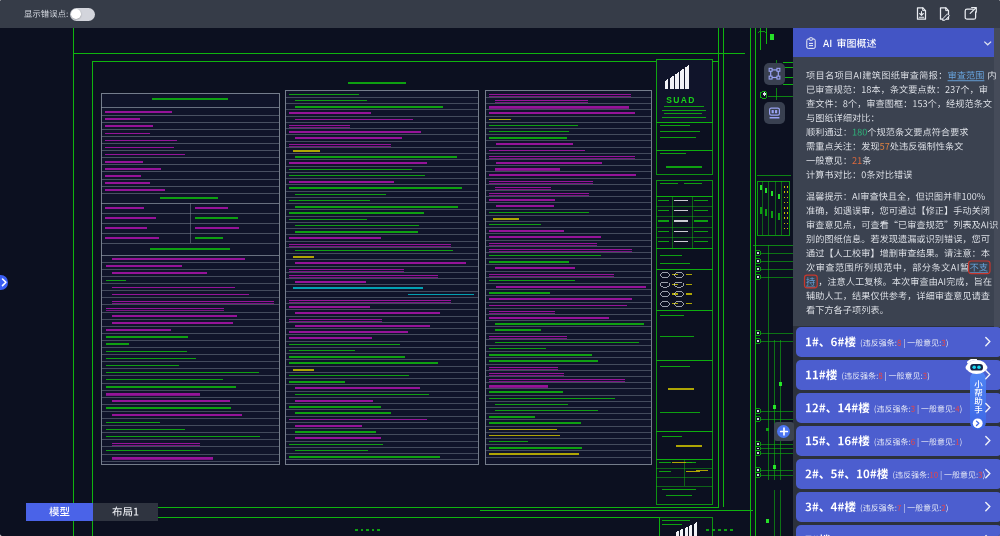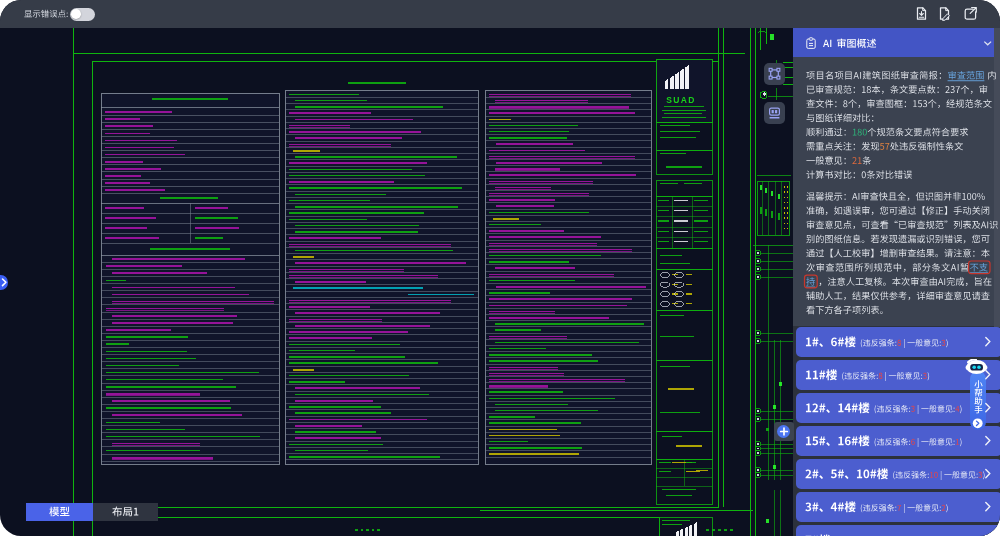--- a/index.html
+++ b/index.html
@@ -1,15 +1,15 @@
 <!DOCTYPE html>
 <html><head><meta charset="utf-8"><style>
 *{margin:0;padding:0;box-sizing:border-box}
 html,body{width:1000px;height:536px;background:#fff;font-family:"Liberation Sans",sans-serif}
-#page{position:relative;width:1000px;height:536px;background:#0c1020;border-radius:21px;overflow:hidden}
+#page{position:relative;width:1000px;height:536px;background:#0c1020;border-radius:2px;overflow:hidden}
 #topbar{position:absolute;left:0;top:0;width:1000px;height:28px;background:#363c48;z-index:40}
 #toggle{position:absolute;left:70px;top:7.5px;width:25px;height:13px;border-radius:6.5px;background:#d3d5dc}
 #toggle i{position:absolute;left:1.3px;top:1.7px;width:9.6px;height:9.6px;border-radius:50%;background:#fff;box-shadow:0 0.5px 1.5px rgba(0,0,0,.35)}
 #panel{position:absolute;left:793px;top:28px;width:207px;height:508px;background:#3b4250;z-index:30}
 #phead{position:absolute;left:793px;top:28px;width:207px;height:29px;background:#4355c5;z-index:31}
 #gutter{position:absolute;left:994px;top:28px;width:6px;height:299px;background:#454b59;z-index:33}
 #barzone{position:absolute;left:793px;top:326px;width:207px;height:210px;background:#2c313c;z-index:31}
 .bar{position:absolute;left:796px;width:206px;height:29.5px;background:#4c5ecf;border-radius:5px;z-index:32}
 #tabs{position:absolute;left:26px;top:503px;height:17.5px;z-index:40;display:flex}
 #tab1{width:67px;background:#4a63e8}

